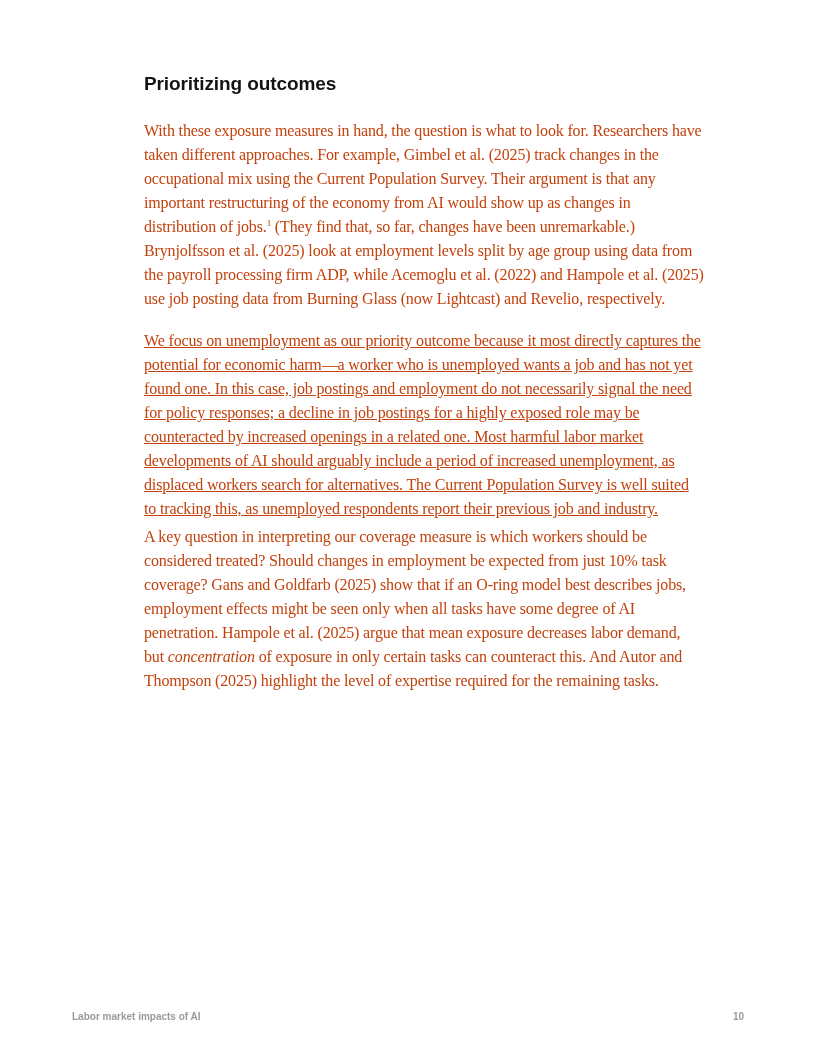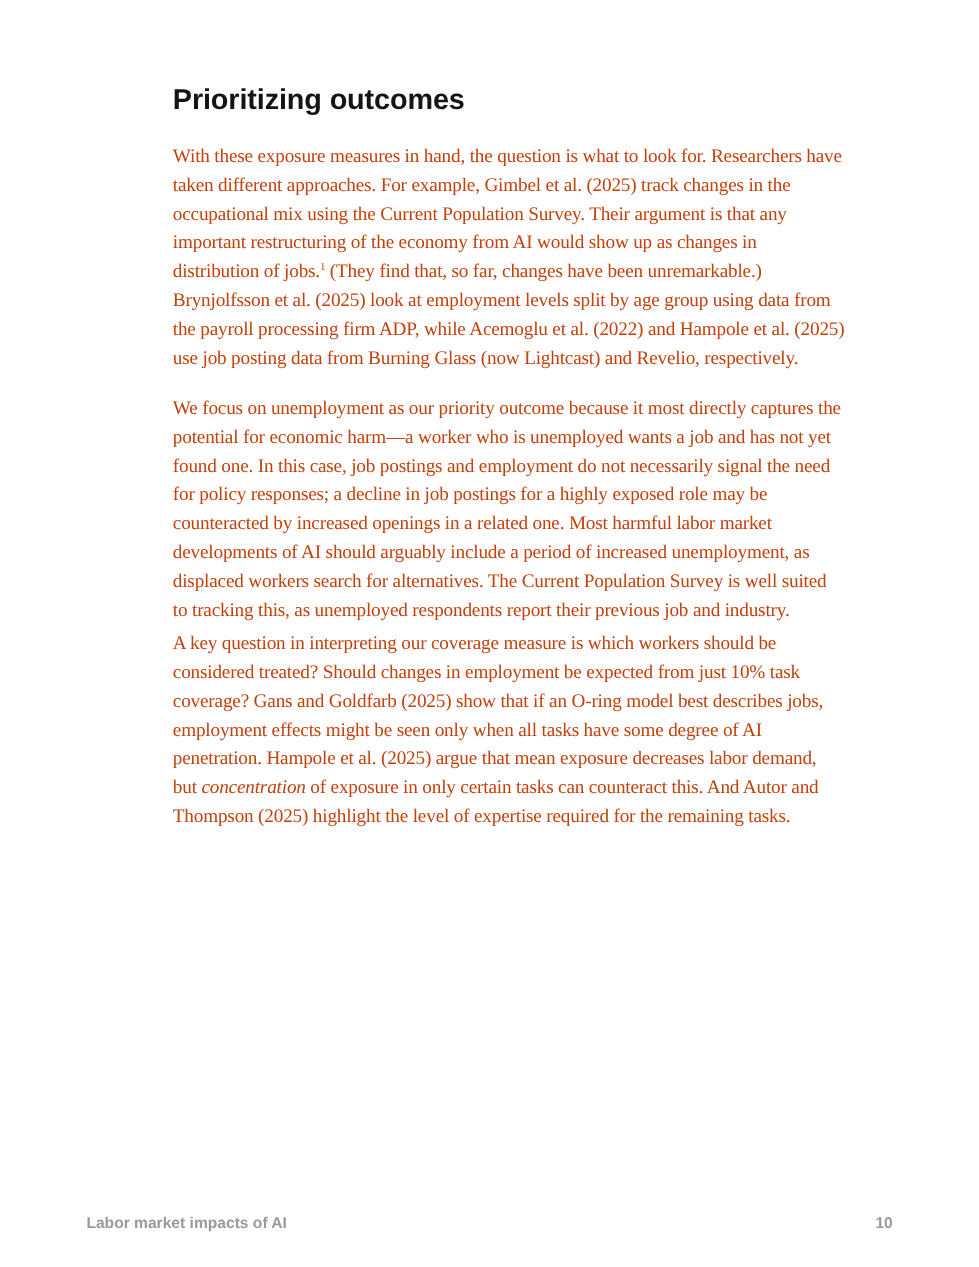--- a/index.html
+++ b/index.html
@@ -16,53 +16,53 @@
     }
     .content {
       position: absolute;
       left: 144px;
       top: 70px;
       width: 560px;
     }
     h2 {
       font-family: "Liberation Sans", sans-serif;
       font-weight: 700;
-      font-size: 24px;
+      font-size: 19px;
       line-height: 28px;
       margin: 0;
       color: #141413;
       letter-spacing: -0.1px;
     }
     .h-first { margin-top: 0; }
     .h-second { margin-top: 42px; }
     p {
       font-family: "Liberation Serif", serif;
       font-size: 16px;
       line-height: 24px;
       margin: 0;
       color: #c2410c;
       letter-spacing: -0.15px;
     }
     .p-after-h { margin-top: 21px; }
-    .p-gap { margin-top: 18px; }
+    .p-gap { margin-top: 18px; text-decoration: underline; }
     .p-tight { margin-top: 4px; }
     sup {
       font-size: 9px;
       line-height: 0;
       vertical-align: super;
     }
     em { }
     .footer {
       position: absolute;
       left: 72px;
       right: 72px;
       top: 1011px;
       font-family: "Liberation Sans", sans-serif;
       font-weight: 700;
-      font-size: 13px;
+      font-size: 10px;
       color: #9a9a96;
       display: flex;
       justify-content: space-between;
     }
   </style>
 </head>
 <body>
 
 <div class="content">
 

